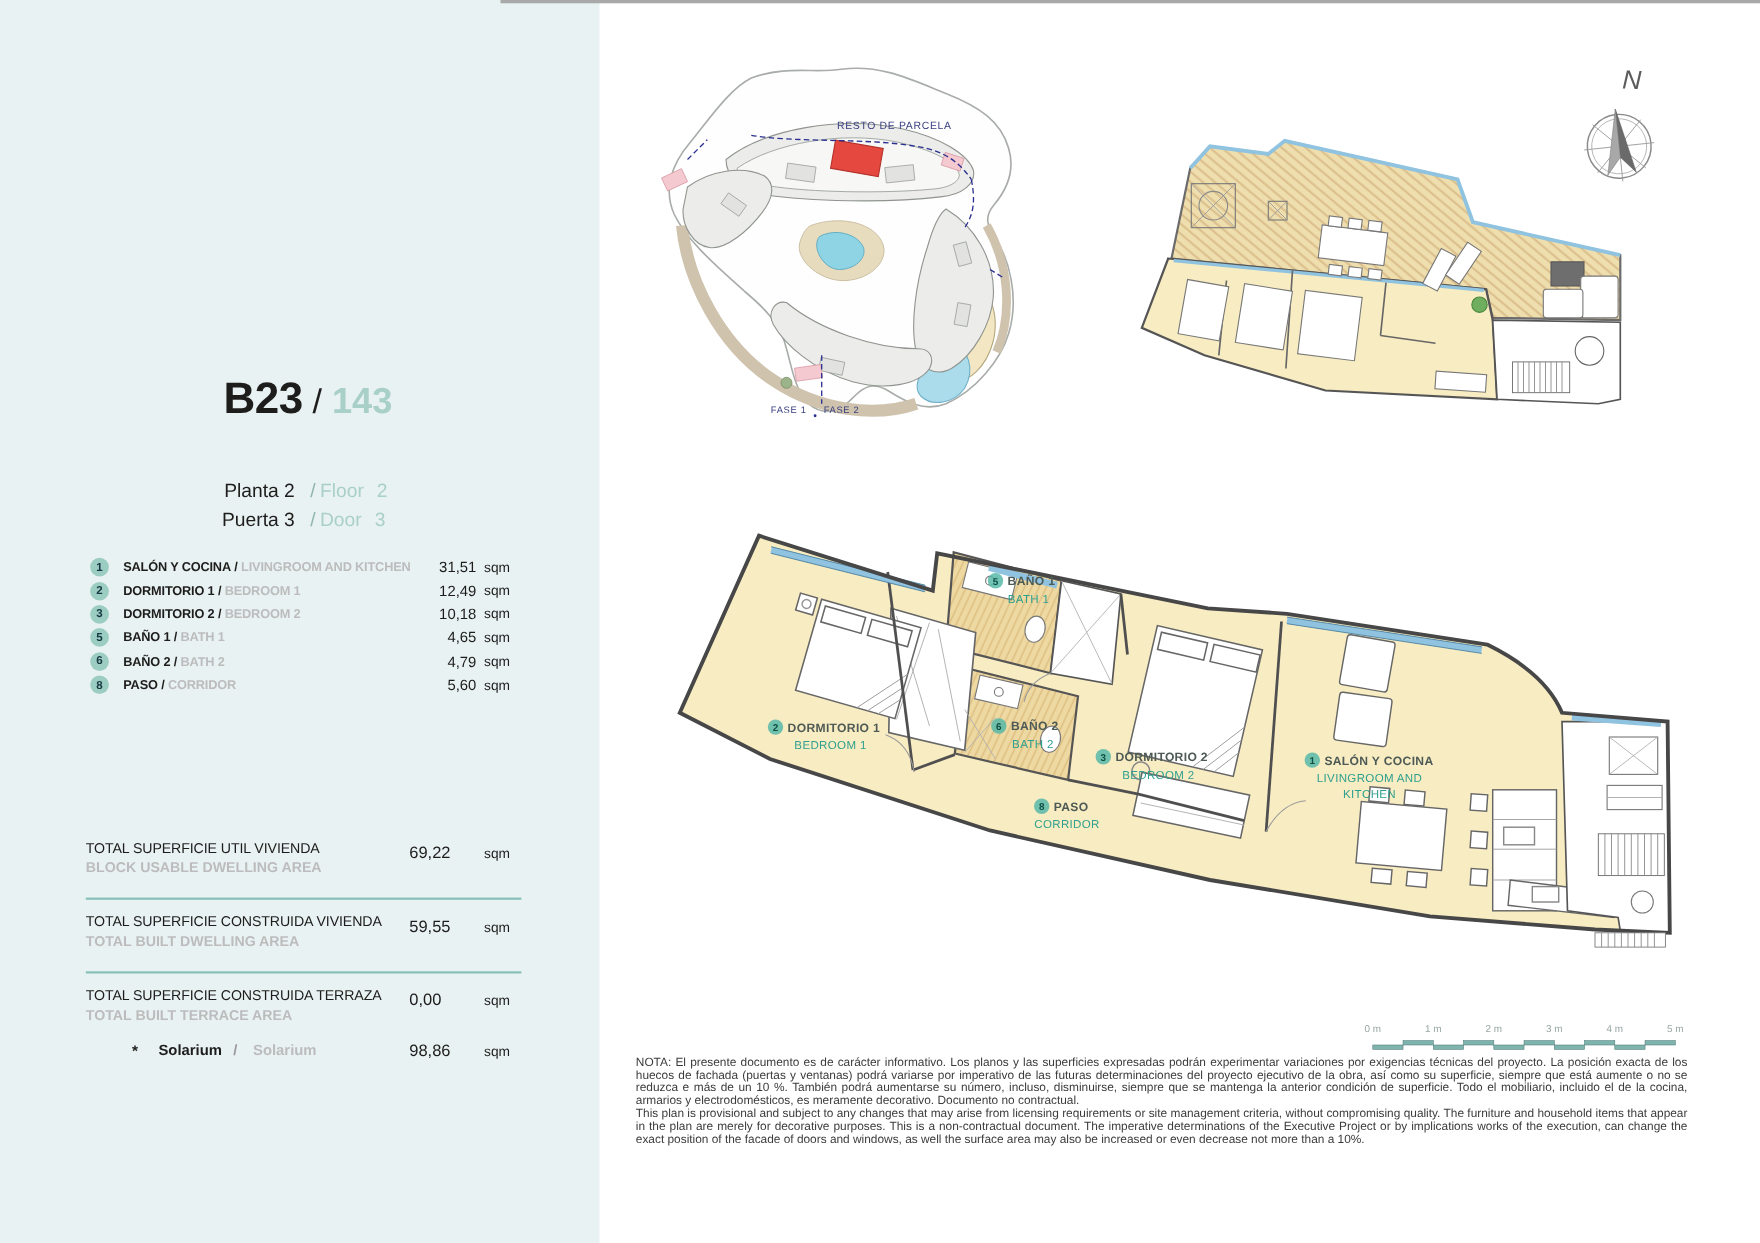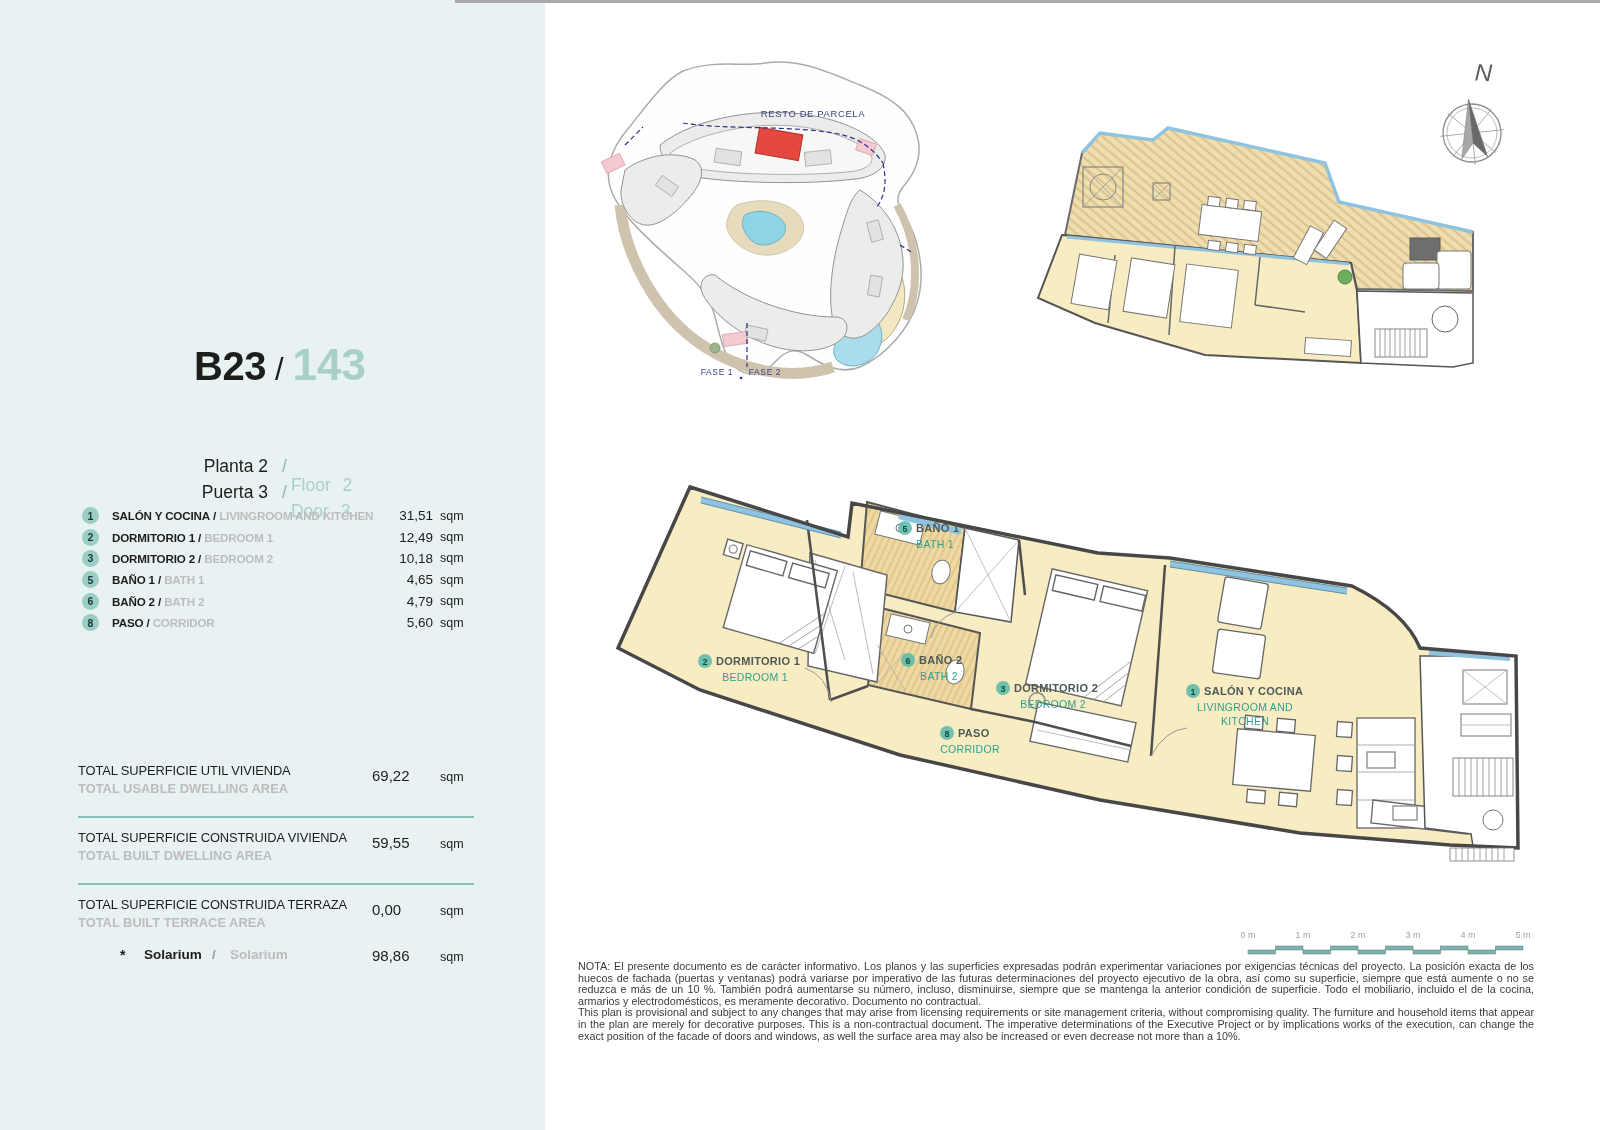--- a/index.html
+++ b/index.html
@@ -5,30 +5,30 @@
   html,body{margin:0;padding:0;background:#ffffff;}
   #page{position:relative;width:1600px;height:1130px;background:#ffffff;
         font-family:"Liberation Sans",sans-serif;overflow:hidden;color:#1d1d1b;}
   .panel{position:absolute;left:0;top:0;width:545px;height:1130px;background:#e9f2f3;}
   .topline{position:absolute;left:455px;top:0;width:1145px;height:3px;background:#a9a9a9;}
 
   
   .hdr{position:absolute;left:80px;top:340px;width:400px;text-align:center;}
   .hdr-code{font-size:40px;font-weight:700;letter-spacing:-0.5px;}
   .hdr-slash{font-size:31px;font-weight:400;margin:0 9px;}
-  .hdr-num{font-size:44px;font-weight:600;color:#a9cfc9;text-align:right;}
+  .hdr-num{font-size:33px;font-weight:600;color:#a9cfc9;text-align:right;}
   .block-line{position:absolute;left:80px;top:399px;width:400px;text-align:center;
               font-size:23px;font-weight:700;letter-spacing:0.5px;}
   .block-line .sl{font-weight:400;margin:0 14px;}
   .block-line .en{color:#a9cfc9;margin-left:2px;word-spacing:6px;}
   .block-line .es{word-spacing:6px;}
   .fd-line{position:absolute;left:80px;width:400px;display:flex;font-size:17.5px;align-items:center;}
   .fd-es{width:188px;text-align:right;}
   .fd-sl{margin:0 4px 0 14px;color:#8fb5ae;}
-  .fd-en{color:#a9cfc9;word-spacing:7px;margin-top:39px;}
+  .fd-en{color:#a9cfc9;word-spacing:7px;}
 
   
   .rooms{position:absolute;left:78px;top:505px;width:396px;}
   .room-row{display:flex;align-items:center;height:21.4px;}
   .badge{width:17px;height:17px;border-radius:50%;background:#9ccdc2;color:#173742;
          font-size:10.5px;font-weight:700;display:flex;align-items:center;justify-content:center;
          margin:0 13px 0 4px;flex:0 0 17px;}
   .room-name{flex:1;font-size:11.6px;font-weight:700;letter-spacing:-0.15px;white-space:nowrap;}
   .room-name .sl{font-weight:700;}
   .room-name .en{color:#bcbcbc;}
@@ -119,21 +119,21 @@
     <div class="room-row">
       <span class="badge">8</span>
       <span class="room-name"><b>PASO</b><span class="sl"> / </span><span class="en">CORRIDOR</span></span>
       <span class="room-area">5,60</span>
       <span class="room-unit">sqm</span>
     </div>
   </div>
 
   <div class="total-sec" style="top:763px;">
     <div class="ts-title">TOTAL SUPERFICIE UTIL VIVIENDA</div>
-    <div class="ts-sub">TOTAL USABLE DWELLING AREA</div>
+    <div class="ts-sub">BLOCK USABLE DWELLING AREA</div>
     <div class="ts-right">
       <span class="ts-val">69,22</span>
       <span class="ts-unit">sqm</span>
     </div>
   </div>
   <div class="divider" style="top:816px;"></div>
   <div class="total-sec" style="top:830px;">
     <div class="ts-title">TOTAL SUPERFICIE CONSTRUIDA VIVIENDA</div>
     <div class="ts-sub">TOTAL BUILT DWELLING AREA</div>
     <div class="ts-right">

